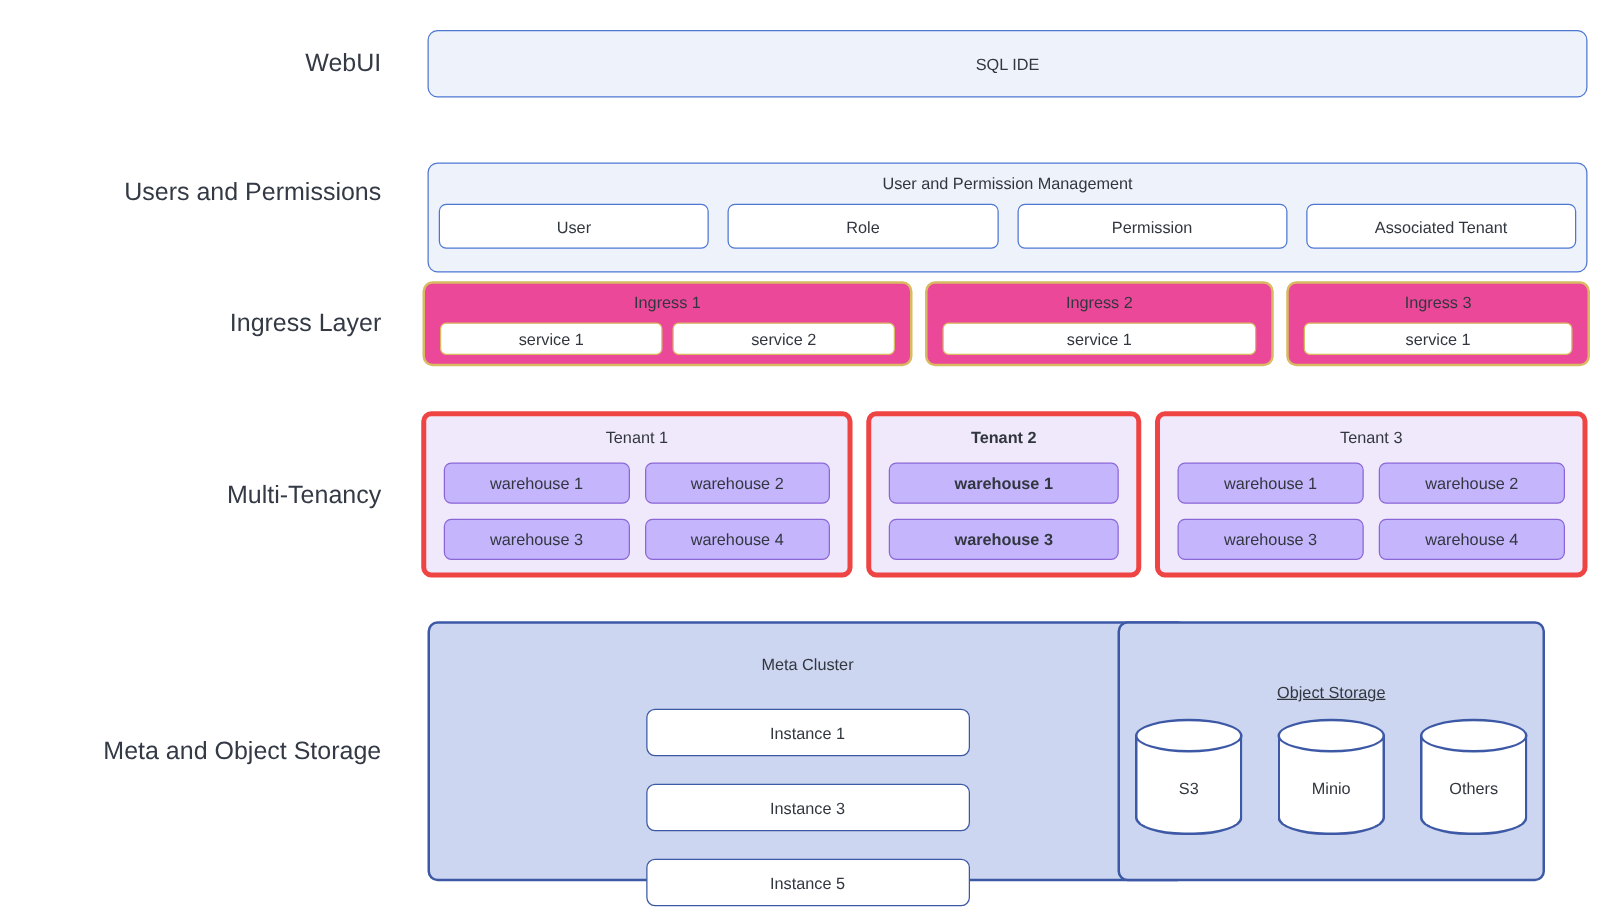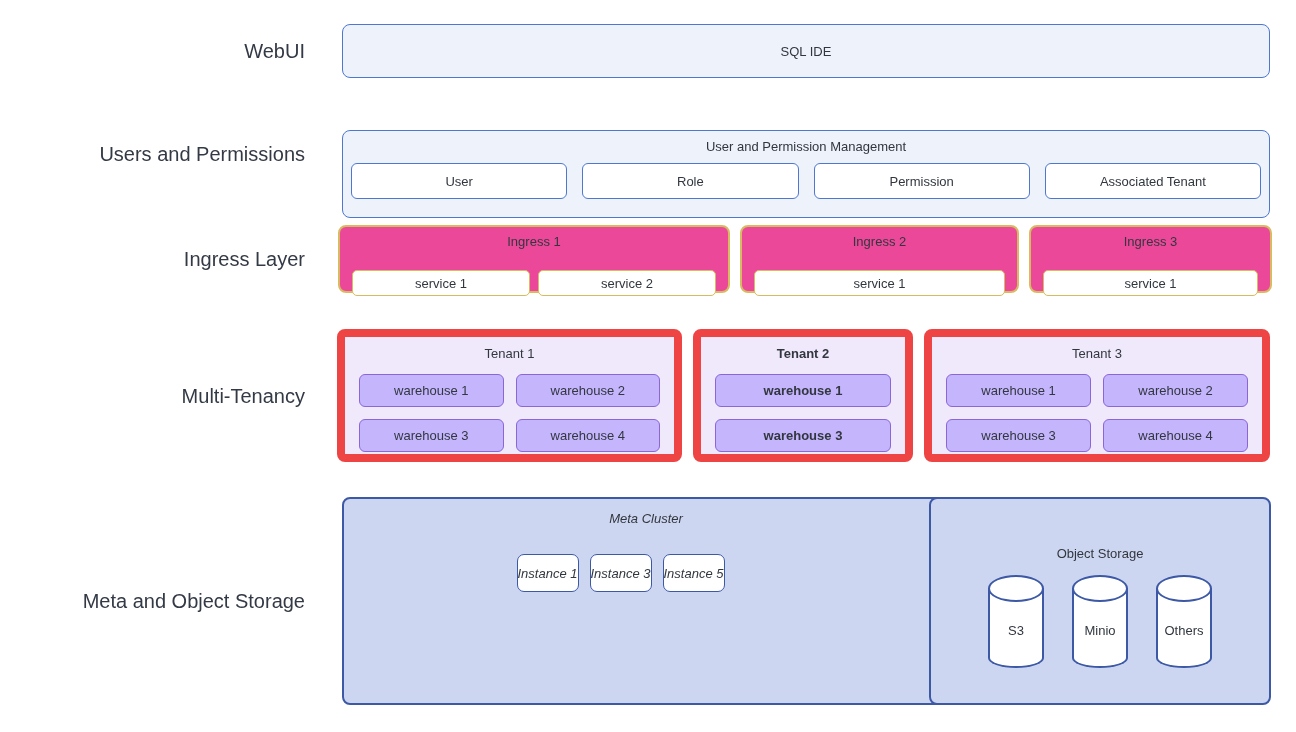--- a/index.html
+++ b/index.html
@@ -62,40 +62,40 @@
     display: flex; column-gap: 10px;
   }
   .ingress-group {
     box-sizing: border-box;
     background: #ec4899;
     border: 2px solid #D8BB61;
     border-radius: 8px;
     padding: 7px 12px 0;
   }
   .ig1 { width: 392px; } .ig2 { width: 279px; } .ig3 { width: 243px; }
-  .services { display: flex; gap: 8px; margin-top: 20px; }
+  .services { display: flex; gap: 8px; margin-top: 8px; }
   .service {
     flex: 1; height: 26px;
     background: #ffffff;
     border: 1.5px solid #D8BB61;
     border-radius: 5px;
     display: flex; align-items: center; justify-content: center;
     font-size: 13px;
     box-sizing: border-box;
   }
 
   
   .tenants-row {
     position: absolute; left: 337px; top: 329px; width: 934px; height: 133px;
     display: flex; column-gap: 11px;
   }
   .tenant {
     box-sizing: border-box;
     background: #F0E9FC;
-    border: 8px solid #ef4444;
+    border: 4px solid #ef4444;
     border-radius: 8px;
     padding: 9px 14px 0;
   }
   .t1 { width: 345px; } .t2 { width: 220px; font-weight: bold; } .t3 { width: 346px; }
   .warehouses { display: grid; grid-template-columns: 1fr 1fr; gap: 12px; margin-top: 12px; }
   .t2 .warehouses { grid-template-columns: 1fr; }
   .warehouse {
     height: 33px;
     background: #c4b5fd;
     border: 1.5px solid #8B66D6;
@@ -104,35 +104,35 @@
     font-size: 13px;
     box-sizing: border-box;
   }
 
   
   .storage-box {
     background: #CDD6F1;
     border: 2px solid #3D59A6;
     border-radius: 8px;
   }
-  .meta-box { left: 342px; top: 497px; width: 608px; height: 208px; padding-top: 12px; font-style: italic; }
-  .instances { width: 259px; margin: 27px auto 0; display: flex; flex-direction: row; gap: 11px; text-align: center; }
+  .meta-box { left: 342px; top: 497px; width: 608px; height: 208px; padding-top: 25px; }
+  .instances { width: 259px; margin: 27px auto 0; display: flex; flex-direction: column; gap: 22px; text-align: center; }
   .instance {
     height: 38px;
     background: #ffffff;
     border: 1.5px solid #3D59A6;
     border-radius: 7px;
     display: flex; align-items: center; justify-content: center;
     font-size: 13px;
     box-sizing: border-box;
   }
-  .object-box { left: 929px; top: 497px; width: 342px; height: 208px; }
+  .object-box { left: 894px; top: 497px; width: 342px; height: 208px; text-decoration: underline; }
   .object-title { margin-top: 47px; }
   .cylinders { display: flex; justify-content: center; gap: 28px; margin-top: 13px; }
-  .cylinder { position: relative; width: 56px; height: 93px; }
+  .cylinder { position: relative; width: 56px; height: 93px; padding-left: 30px; }
   .cyl-body {
     position: absolute; left: 0; right: 0; top: 13px; bottom: 0;
     background: #ffffff;
     border: 2px solid #3D59A6;
     border-top: none;
     border-radius: 0 0 39px 39px / 0 0 14px 14px;
     box-sizing: border-box;
   }
   .cyl-top {
     position: absolute; left: 0; right: 0; top: 0; height: 27px;

